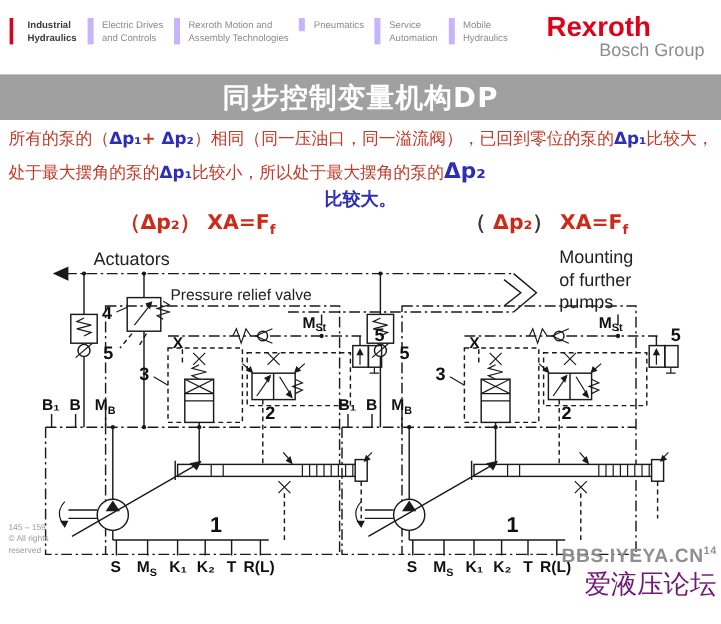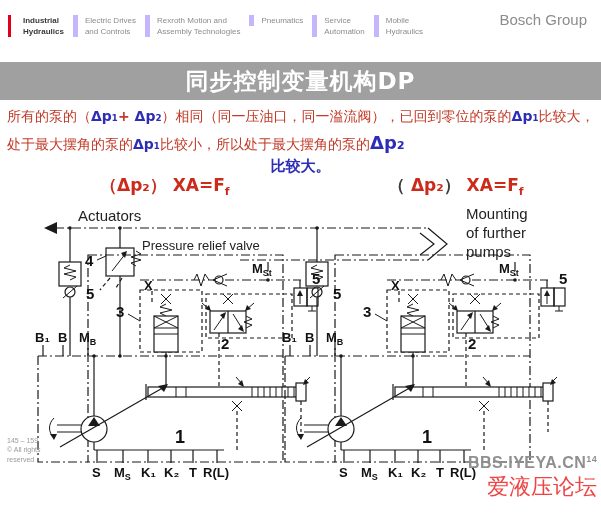--- a/index.html
+++ b/index.html
@@ -51,21 +51,21 @@
   text.t13{ font:bold 13px "Liberation Sans",sans-serif; fill:#111; stroke:none; }
   text.t15{ font:bold 15px "Liberation Sans",sans-serif; fill:#111; stroke:none; }
   text.t18{ font:bold 18px "Liberation Sans",sans-serif; fill:#111; stroke:none; }
   text.ann{ font:15px "Liberation Sans",sans-serif; fill:#222; stroke:none; }
   text.ann13{ font:13px "Liberation Sans",sans-serif; fill:#222; stroke:none; }
 
   
   .wm1{ position:absolute; top:454px; left:468px; font-size:16px; font-weight:bold;
         color:#8f8f8f; letter-spacing:.5px; }
   .wm1 sup{ font-size:9px; }
-  .wm2{ position:absolute; top:472px; left:487px; font-size:22px; color:#ef4444;
+  .wm2{ position:absolute; top:472px; left:487px; font-size:22px; color:#701a75;
         font-family:"DejaVu Sans",sans-serif; }
   .mnote{ position:absolute; top:436px; left:7px; font-size:7px; color:#9a9a9a; line-height:1.35; }
 </style>
 </head>
 <body>
 
 <div class="slide">
 
   <div class="hdr">
     <div class="hdr-items">
@@ -89,20 +89,21 @@
       <div class="hitem">
         <div>Service</div>
         <div>Automation</div>
       </div>
       <div class="hitem">
         <div>Mobile</div>
         <div>Hydraulics</div>
       </div>
     </div>
     <div class="logo">
+      <div class="logo-name">Rexroth</div>
       <div class="logo-group">Bosch Group</div>
     </div>
   </div>
 
   <div class="titlebar">
     <span>同步控制变量机构DP</span>
   </div>
 
   <div class="para"><span class="s-red">所有的泵的（</span><span class="s-blue">Δp₁</span><span class="s-plus">+ </span><span class="s-blue">Δp₂</span><span class="s-red">）相同（同一压油口，同一溢流阀），已回到零位的泵的</span><span class="s-blue">Δp₁</span><span class="s-red">比较大，处于最大摆角的泵的</span><span class="s-blue">Δp₁</span><span class="s-red">比较小，所以处于最大摆角的泵的</span><span class="s-blue-big">Δp₂</span></div>
 

